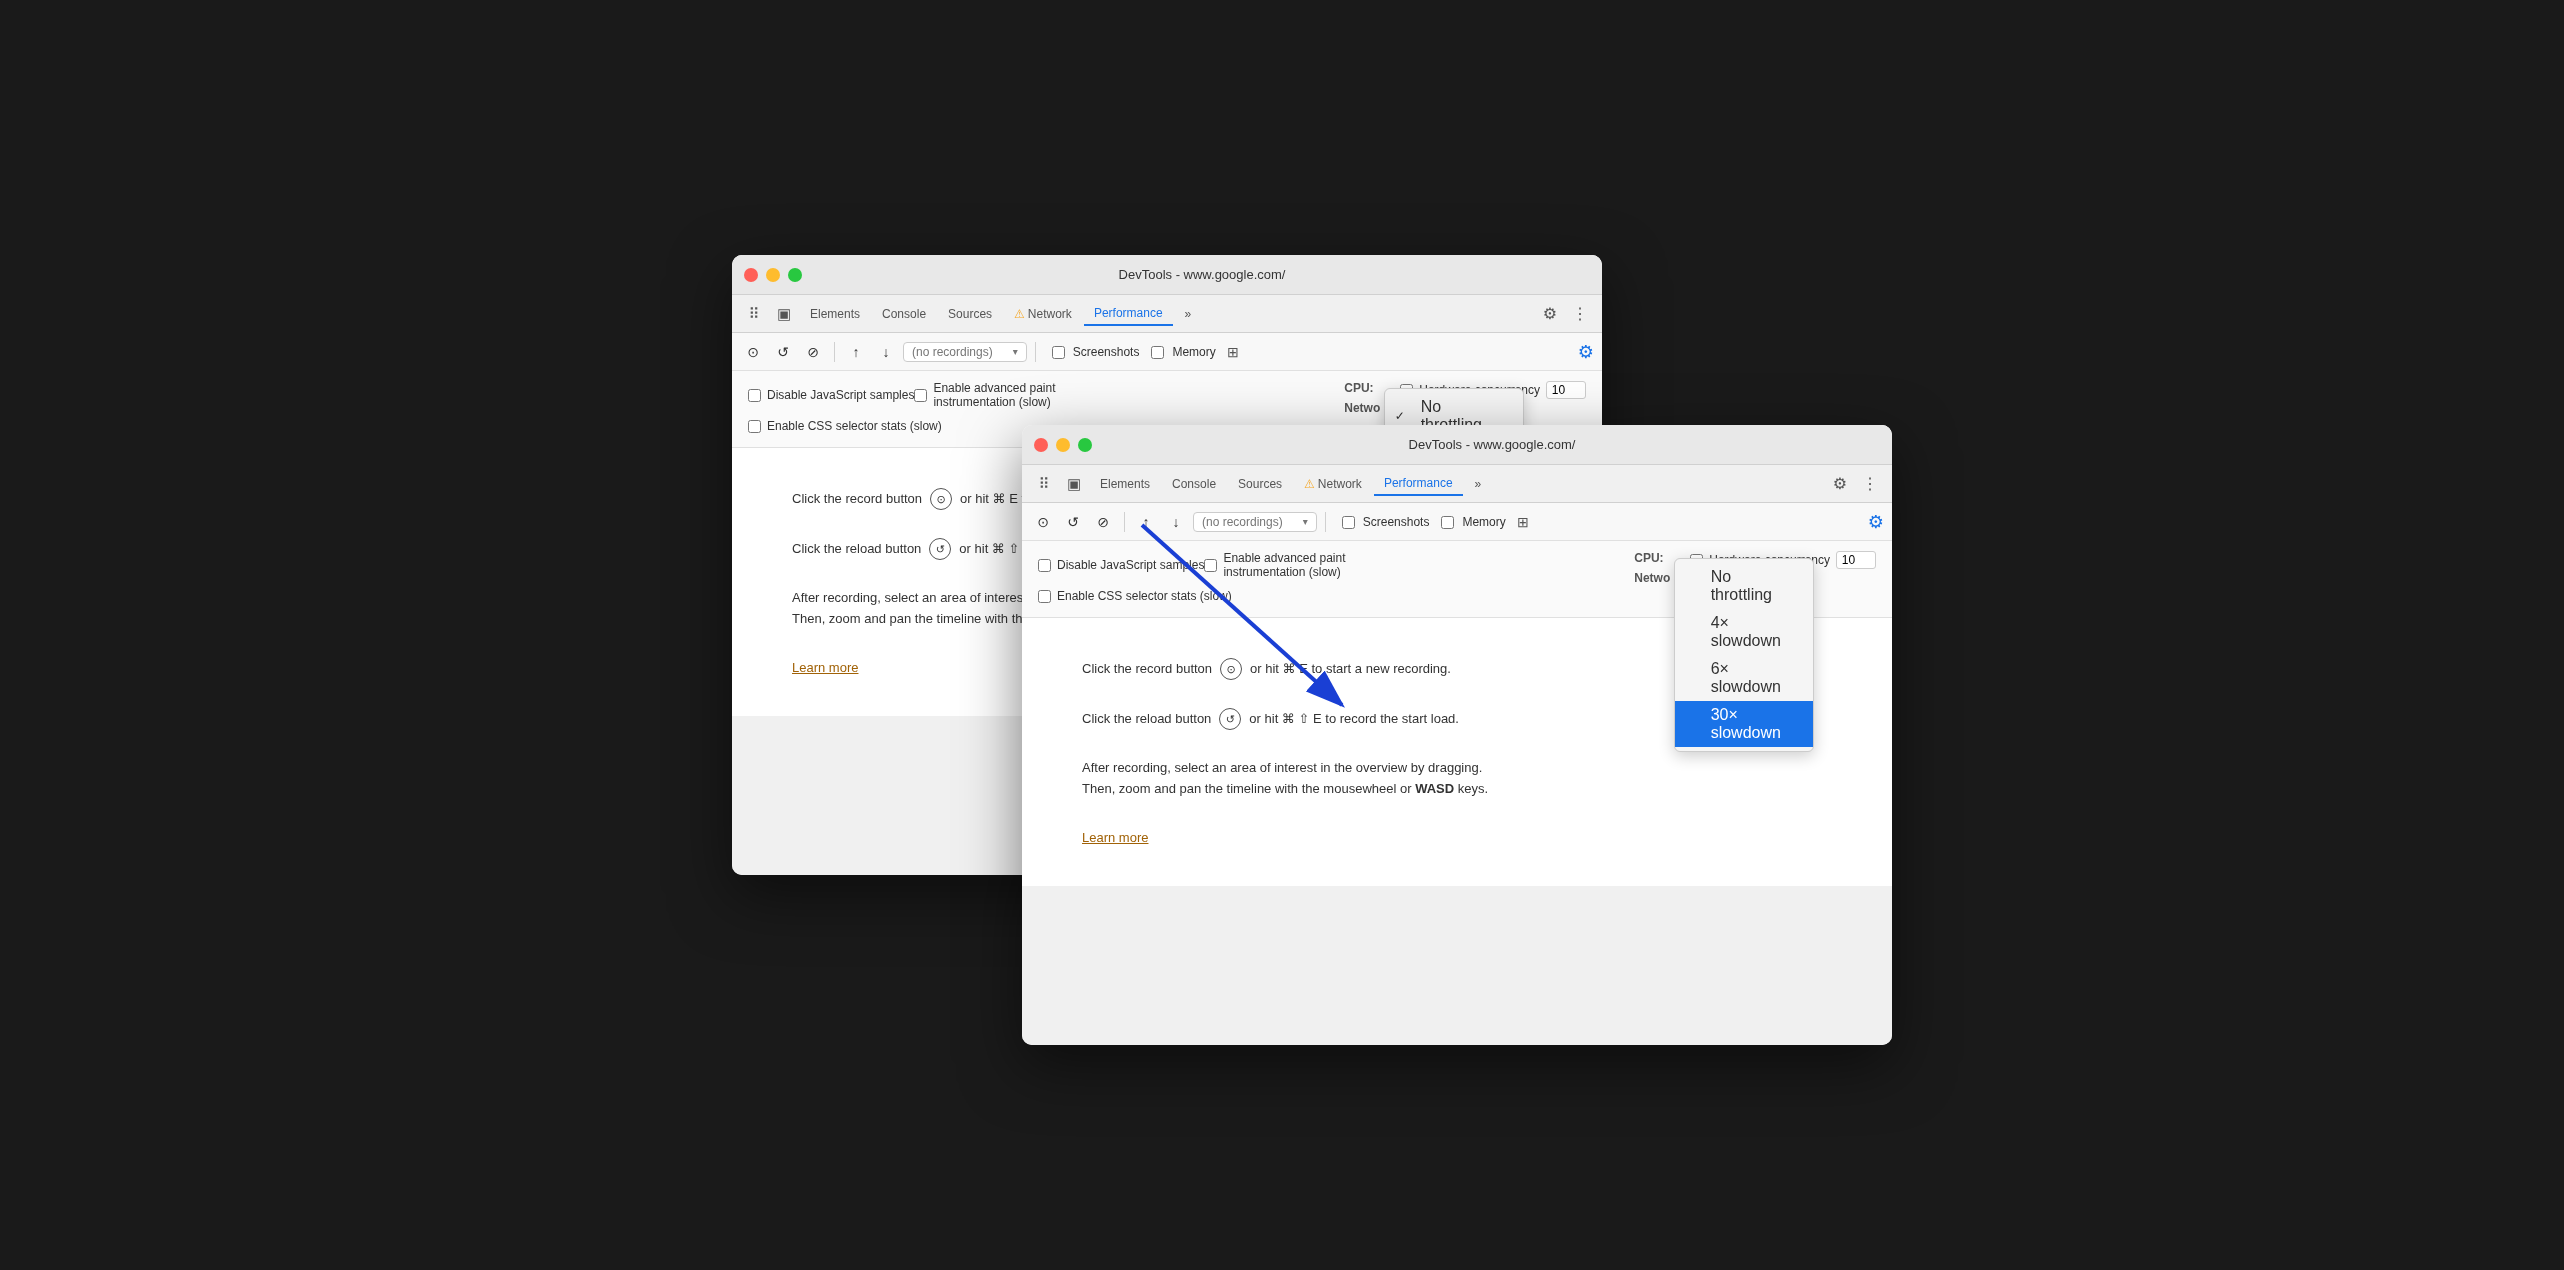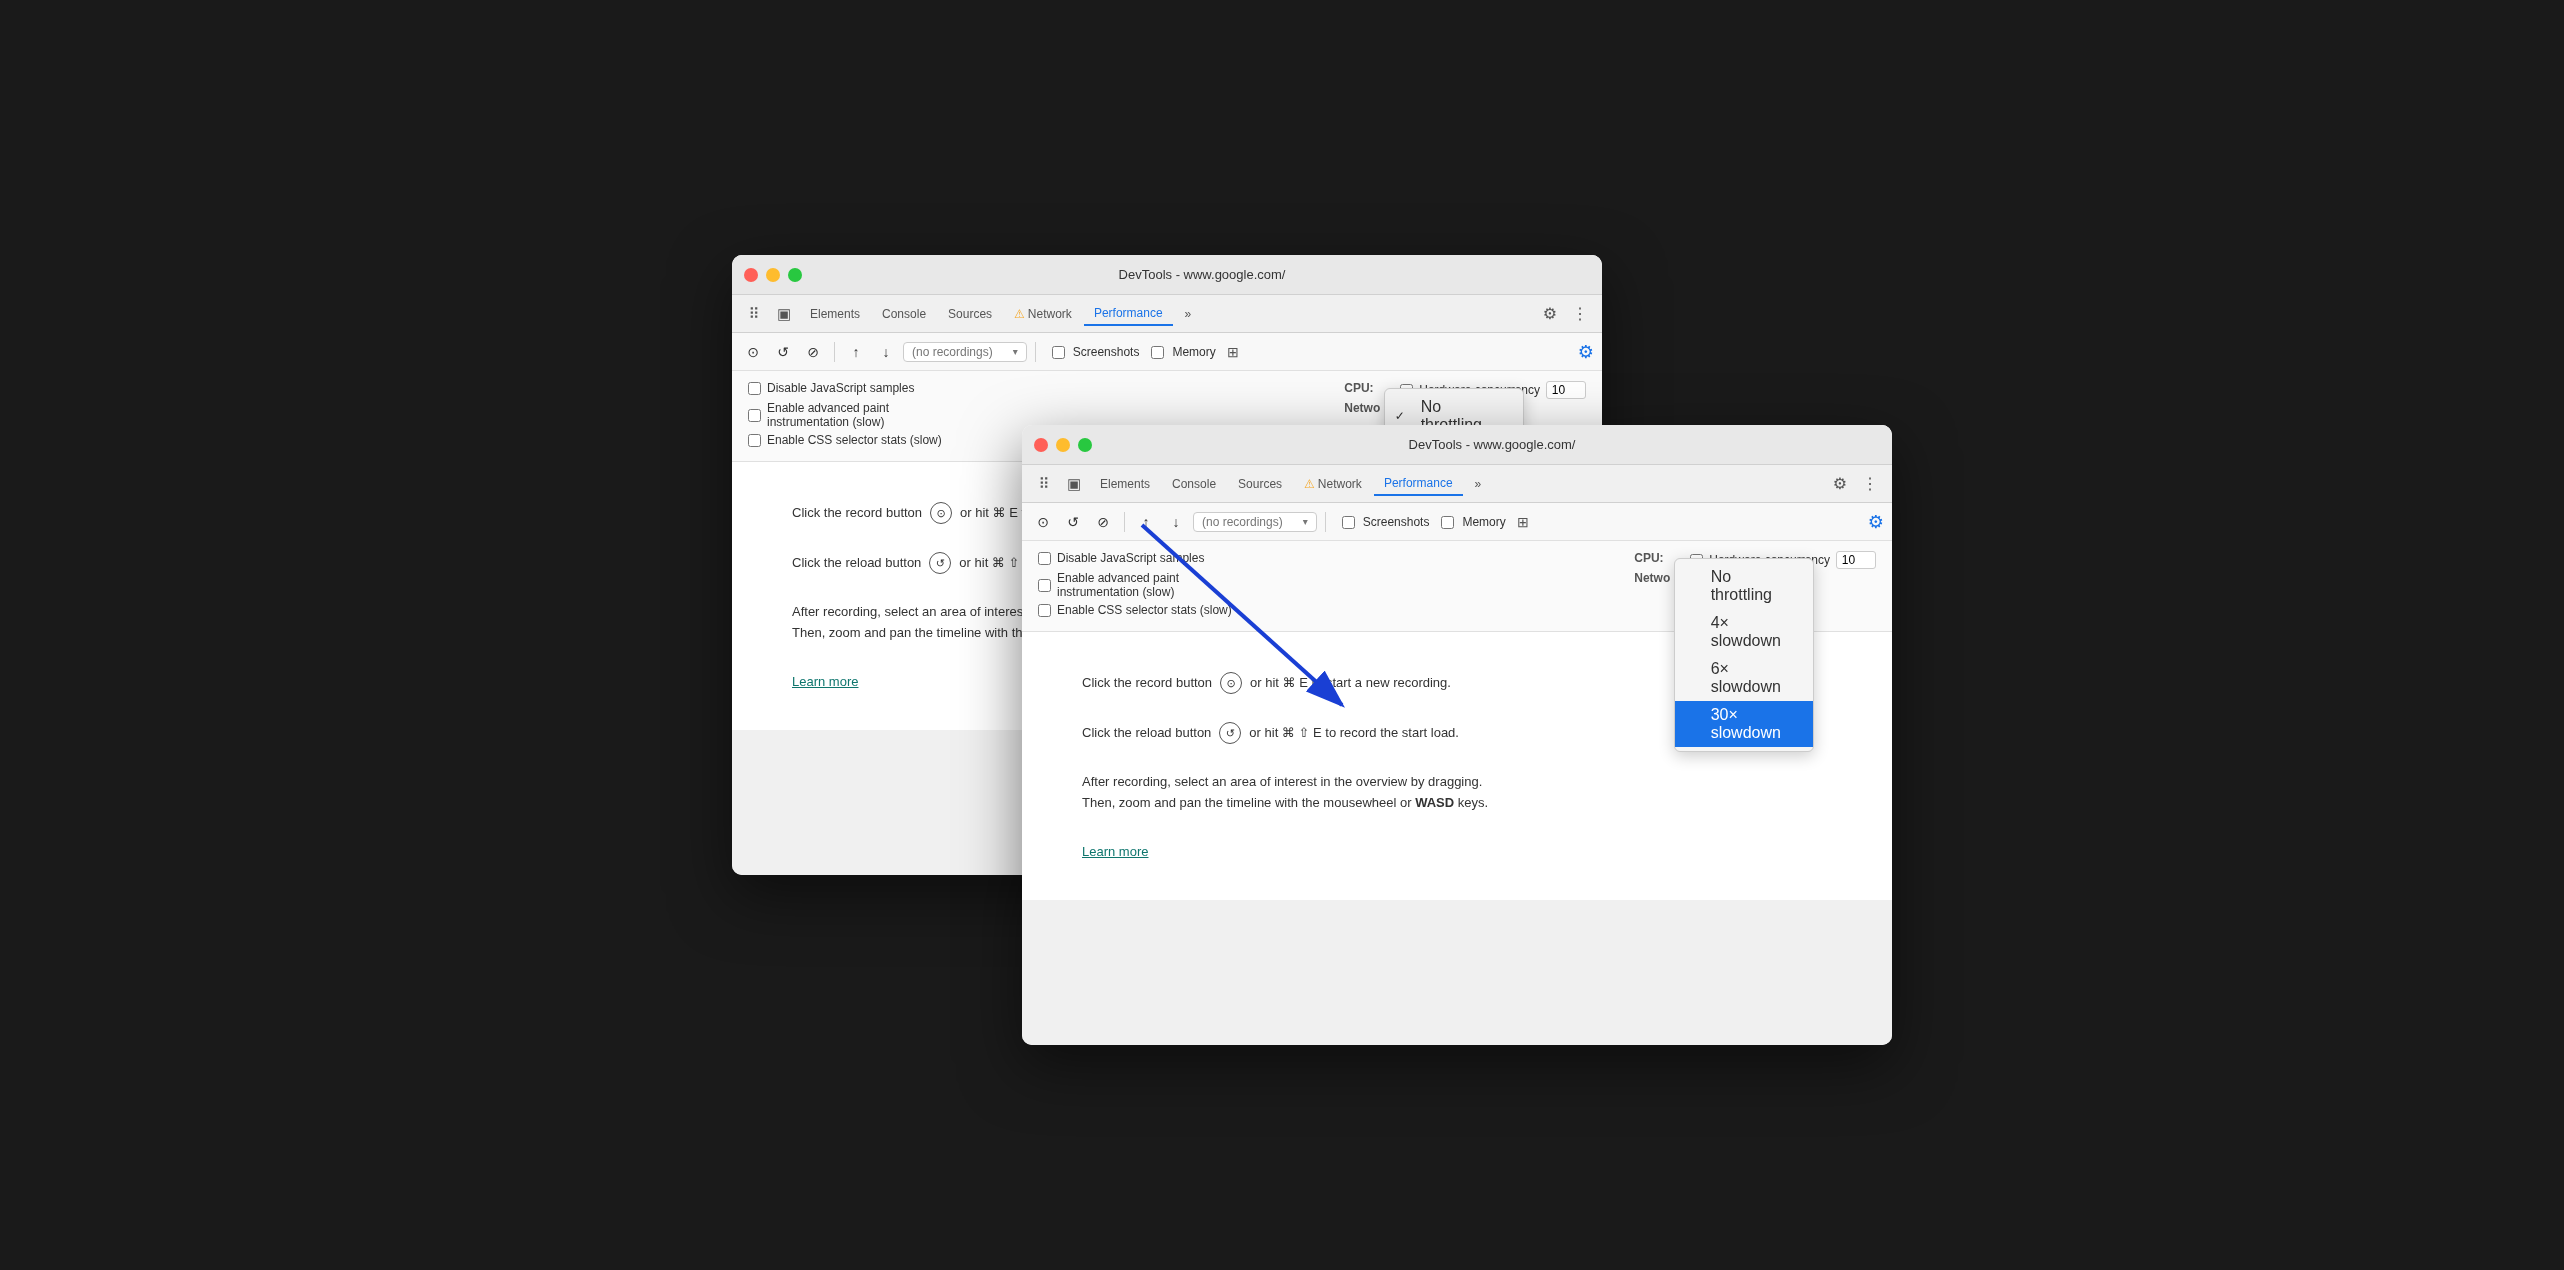--- a/index.html
+++ b/index.html
@@ -194,22 +194,21 @@
     }
     .settings-row {
       display: flex;
       align-items: flex-start;
       gap: 16px;
       margin-bottom: 4px;
     }
     .settings-left {
       flex: 1;
       display: flex;
-      flex-direction: column;
-      gap: 6px;
+      flex-direction: row;
     }
     .settings-right {
       display: flex;
       flex-direction: column;
       gap: 6px;
     }
     .setting-item {
       display: flex;
       align-items: center;
       gap: 6px;
@@ -273,21 +272,21 @@
       background: #fff;
       flex-shrink: 0;
     }
     .content-text {
       font-size: 13px;
       color: #333;
       line-height: 1.6;
     }
     .content-text strong { font-weight: 700; }
     .learn-more {
-      color: #0f766e;
+      color: #a16207;
       text-decoration: underline;
       cursor: pointer;
       font-size: 13px;
       text-align: right;
     }
     
     .dropdown-menu {
       position: absolute;
       background: #f5f5f5;
       border: 1px solid #ccc;

